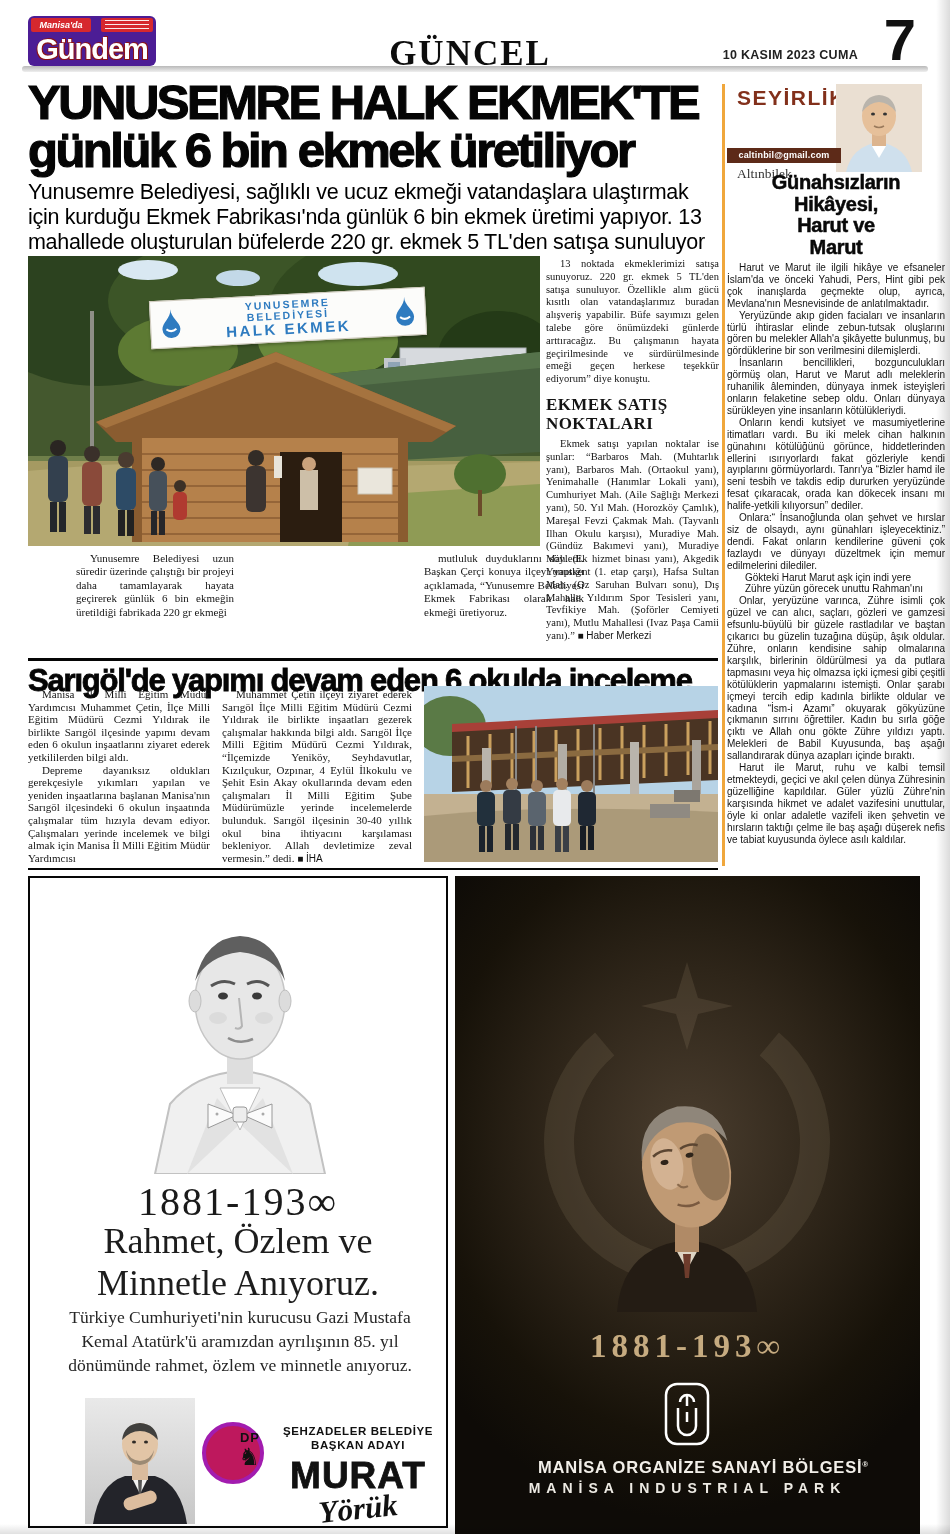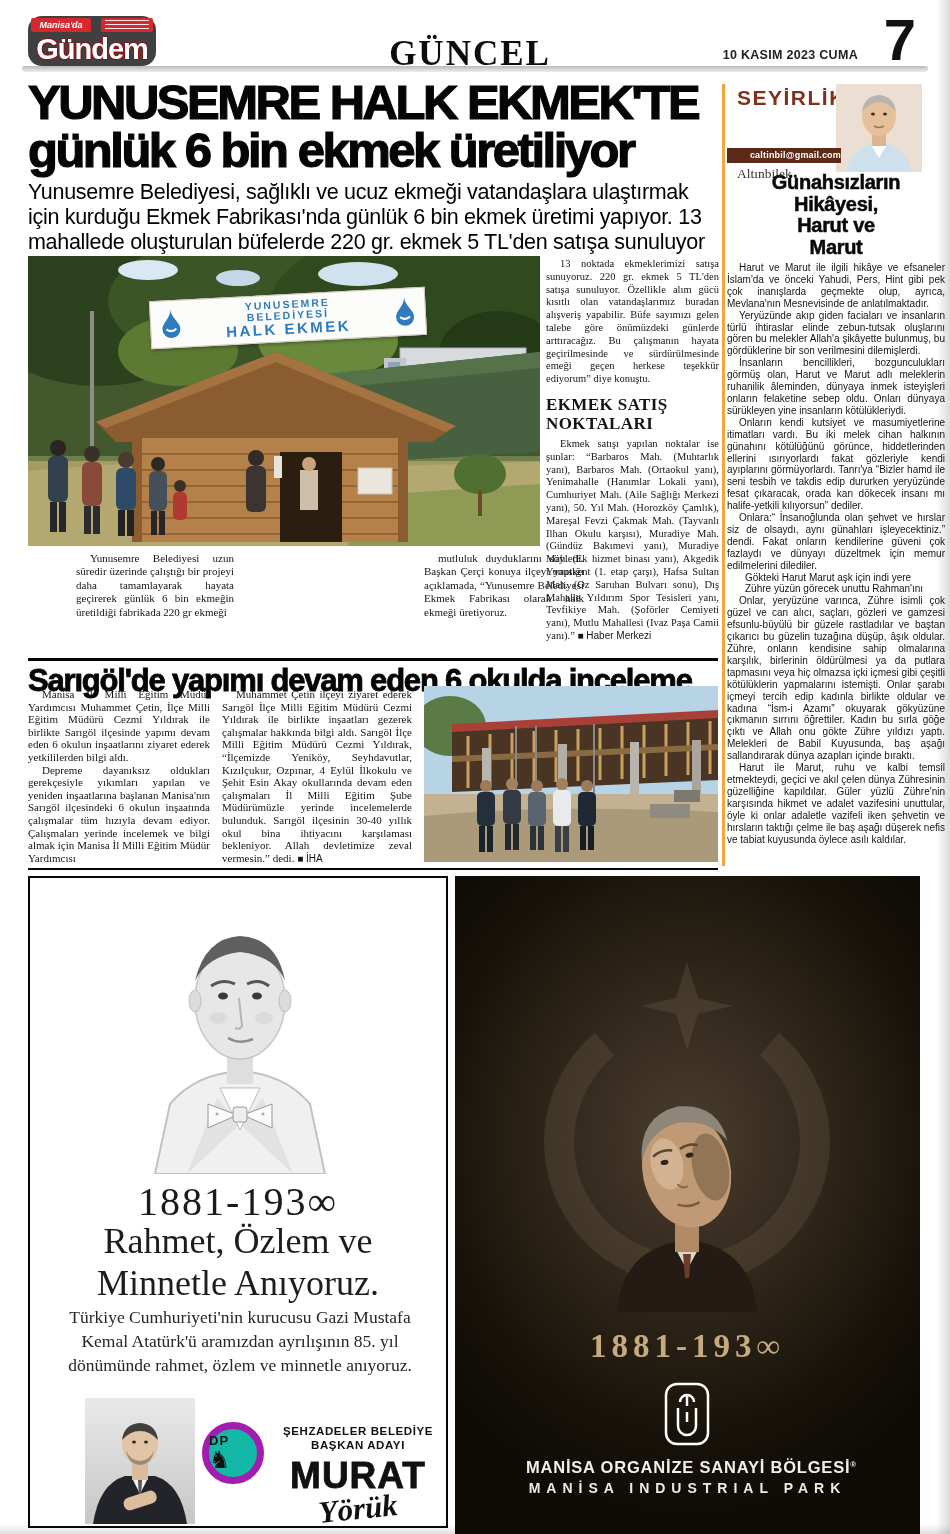--- a/index.html
+++ b/index.html
@@ -2,21 +2,21 @@
 <html><head>
 <meta charset="utf-8">
 <style>
   * { margin:0; padding:0; box-sizing:border-box; }
   html,body { background:#ececec; }
   body { font-family:"Liberation Sans", sans-serif; }
   #page { position:relative; width:950px; height:1534px; background:#ffffff; margin:0 auto; overflow:hidden; }
   .abs { position:absolute; }
 
   
-  .logo { left:28px; top:16px; width:128px; height:50px; background:#404040; border-radius:14px; }
+  .logo { left:28px; top:16px; width:128px; height:50px; background:#4c1d95; border-radius:6px; }
   .logo-chip-left { position:absolute; left:3px; top:2px; width:60px; height:14px; background:#d6282e; color:#fff;
     font-size:9px; font-weight:bold; font-style:italic; line-height:14px; text-align:center; border-radius:2px; }
   .logo-chip-right { position:absolute; right:3px; top:2px; width:52px; height:14px; background:#d6282e; border-radius:2px;
     background-image:repeating-linear-gradient(to bottom, rgba(255,255,255,0.9) 0 1px, transparent 1px 4px);
     background-size:44px 10px; background-position:4px 2px; background-repeat:no-repeat; background-color:#d6282e; }
   .logo-main { position:absolute; left:0; right:0; bottom:0px; text-align:center; color:#fff; font-weight:bold;
     font-size:29px; letter-spacing:-1px; text-shadow:1px 1px 0 #8c1418, -1px 1px 0 #8c1418, 1px -1px 0 #8c1418; }
   .section-title { left:320px; top:22px; width:300px; text-align:center; font-family:"Liberation Serif", serif;
     font-weight:bold; font-size:35px; letter-spacing:2px; color:#0d0d0d;margin-top:12px; }
   .edition-date { left:690px; top:48px; width:168px; text-align:right; font-size:12.5px; font-weight:bold; color:#222; letter-spacing:0.3px; }
@@ -58,55 +58,55 @@
   .a2-col2 { left:222px; width:190px; }
   .photo2 { left:424px; top:686px; width:294px; height:176px; overflow:hidden; }
   .divider-2 { left:28px; top:868px; width:690px; height:2px; background:#050505; }
 
   
   .col-rule { left:722px; top:84px; width:3px; height:782px; background:#f0a73c; }
   .sey-header { left:737px; top:86px; font-size:21px; font-weight:bold; letter-spacing:1.5px; color:#82301b; }
   .sey-author { left:737px; top:118px; font-family:Liberation Serif, serif; font-size:13.5px; color:#333; line-height:1.15;margin-top:32px; }
   .sey-photo { left:836px; top:84px; width:86px; height:88px; overflow:hidden; }
   .sey-email { left:727px; top:148px; width:114px; height:15px; background:#5d2a18; color:#fff; font-size:9px;
-    font-weight:bold; text-align:right; line-height:15px; letter-spacing:0.2px; }
+    font-weight:bold; text-align:center; line-height:15px; letter-spacing:0.2px; }
   .sey-title { left:727px; top:172px; width:218px; text-align:center; font-weight:bold; font-size:20px;
     line-height:1.08; letter-spacing:-0.3px; color:#090909; -webkit-text-stroke:0.5px #090909; }
   .sey-body { left:727px; top:262px; width:218px; height:606px; overflow:hidden; text-align:justify;
     font-size:10px; line-height:11.9px; color:#141414; }
   .sey-body p { text-indent:12px; }
   .sey-body p.verse { text-indent:18px; text-align:left; }
 
   
   .ad-left { left:28px; top:876px; width:420px; height:652px; border:2px solid #070707; background:#fff; }
   .adl-portrait { left:95px; top:8px; width:230px; height:288px; }
   .adl-years { left:0; top:300px; width:100%; text-align:center; font-family:"Liberation Serif","DejaVu Serif","DejaVu Sans",serif;
     font-size:40px; color:#1a1a1a; letter-spacing:2px; }
   .adl-mem { left:0; width:100%; text-align:center; font-family:"Liberation Serif", serif; font-size:36px; color:#1d1d1d; }
   .adl-body { left:30px; top:428px; width:360px; text-align:center; font-family:"Liberation Serif", serif;
     font-size:17.5px; line-height:1.36; color:#262626; }
   .adl-bottom { left:0; top:516px; width:100%; height:132px; }
   .adl-murat-photo { left:55px; top:4px; width:110px; height:126px; }
-  .dp-logo { left:172px; top:28px; width:62px; height:62px; border:7px solid #a21caf; border-radius:50%;
-    background:#14b8a6; text-align:left; }
+  .dp-logo { left:172px; top:28px; width:62px; height:62px; border:4px solid #a21caf; border-radius:50%;
+    background:#be185d; text-align:right; }
   .dp-logo .dp-txt { font-size:13px; font-weight:bold; letter-spacing:1px; color:#111; margin-top:4px; }
   .dp-logo .dp-horse { font-family:"DejaVu Sans", sans-serif; font-size:24px; line-height:24px; color:#111; }
   .adl-cand { left:244px; top:30px; width:168px; text-align:center; color:#111; }
   .adl-cand .t { font-size:11.5px; font-weight:bold; letter-spacing:0.6px; line-height:1.25; }
   .adl-cand .first { font-size:37px; font-weight:bold; letter-spacing:1px; margin-top:2px; -webkit-text-stroke:0.8px #111; }
   .adl-cand .last { font-family:"Liberation Serif", serif; font-style:italic; font-weight:bold; font-size:31px;
     transform:rotate(-6deg); margin-top:-6px; }
 
   
   .ad-right { left:455px; top:876px; width:465px; height:658px; overflow:hidden;
     background:radial-gradient(ellipse 320px 380px at 50% 40%, #4a3d2e 0%, #2e2519 45%, #171209 78%, #0e0b07 100%); }
   .adr-years { left:0; top:452px; width:100%; text-align:center; font-family:"Liberation Serif","DejaVu Serif","DejaVu Sans",serif;
     font-weight:bold; font-size:33px; letter-spacing:5px; color:#c6ab80; }
   .adr-logo { left:209px; top:506px; width:46px; height:64px; }
-  .adr-org1 { left:4px; top:582px; width:100%; text-align:center; color:#f2efe9; font-size:16.5px; font-weight:bold; letter-spacing:0.8px; }
+  .adr-org1 { left:16px; top:582px; width:100%; text-align:center; color:#f2efe9; font-size:16.5px; font-weight:bold; letter-spacing:0.8px; }
   .adr-org1 sup { font-size:8px; }
   .adr-org2 { left:0; top:604px; width:100%; text-align:center; color:#edeae3; font-size:14px; font-weight:bold; letter-spacing:6px; }
 
   .scan-edge-r { left:936px; top:0; width:14px; height:1534px; background:linear-gradient(to right, rgba(0,0,0,0), rgba(0,0,0,0.14)); }
   .scan-edge-b { left:0; top:1524px; width:950px; height:10px; background:linear-gradient(to bottom, rgba(0,0,0,0), rgba(0,0,0,0.12)); }
 </style>
 </head>
 <body>
 
 <div id="page">

